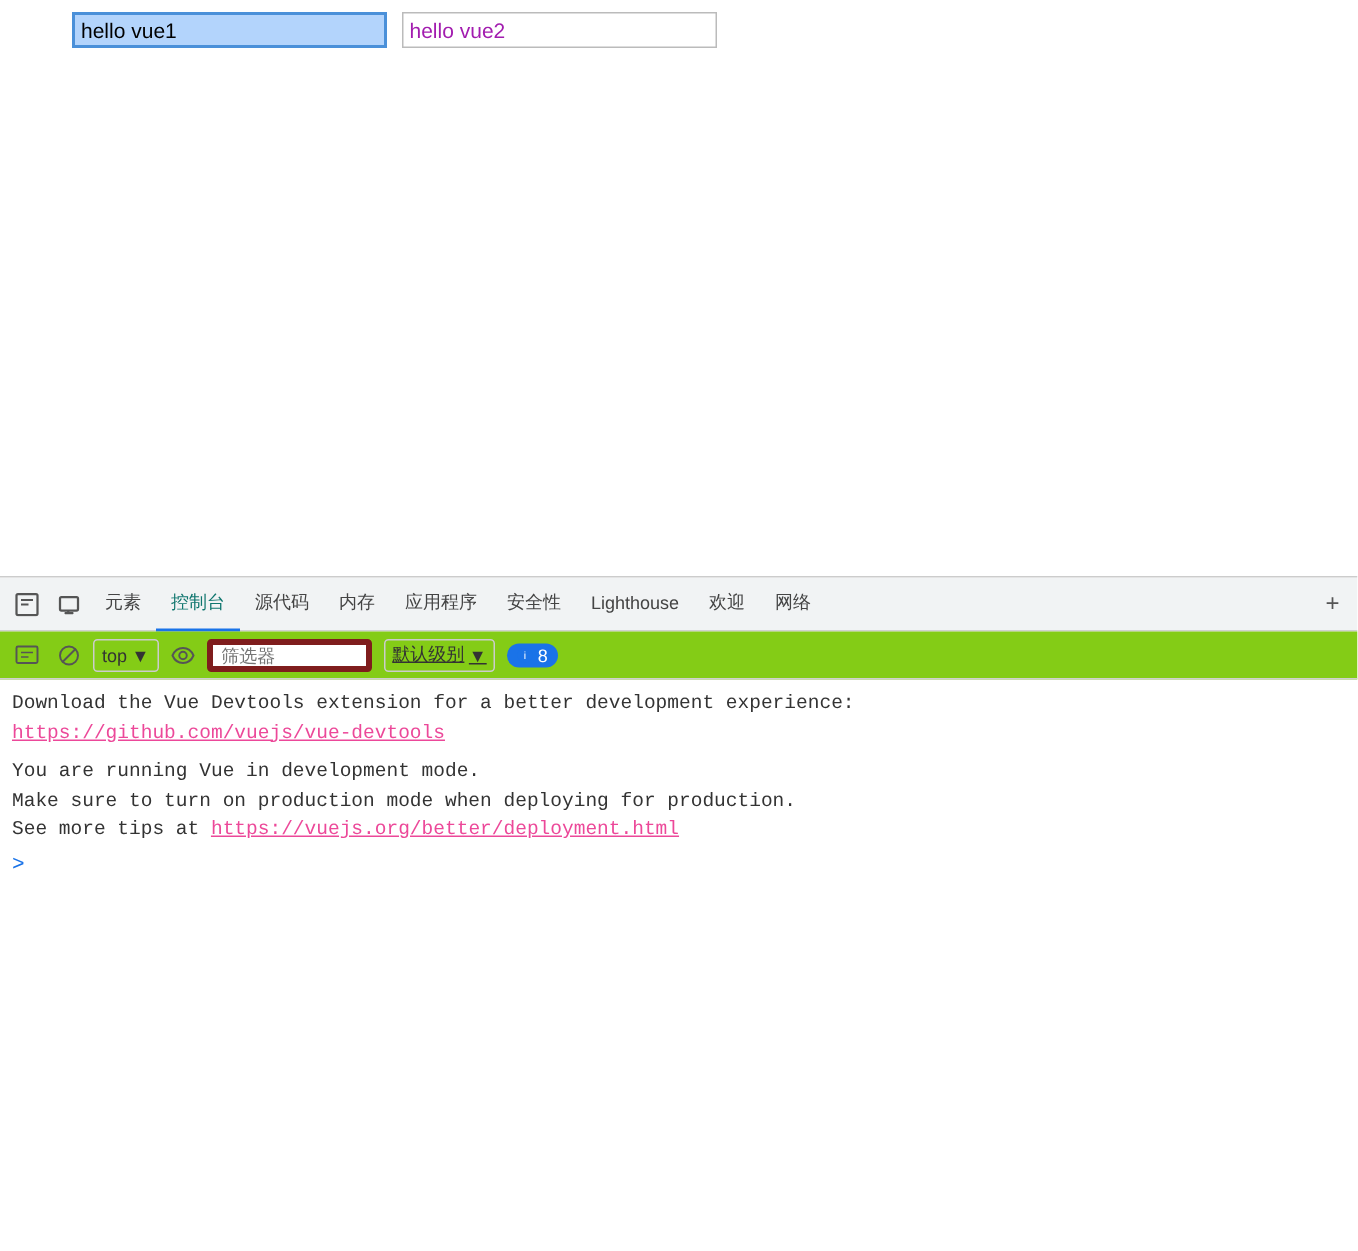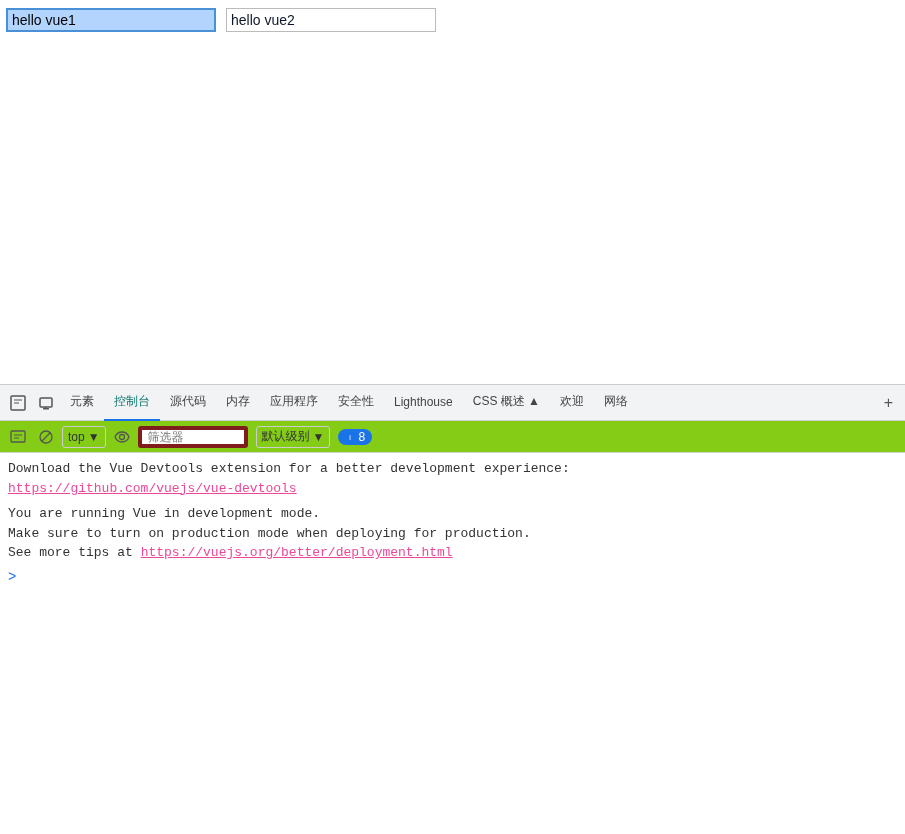--- a/index.html
+++ b/index.html
@@ -30,26 +30,27 @@
       gap: 10px;
     }
 
     .input-box {
       border: 2px solid #4a90d9;
       outline: none;
       padding: 2px 4px;
       font-size: 14px;
       width: 210px;
       background: #fff;
-      color: #0f172a;
+      color: #a21caf;
     }
 
     .input-box.selected {
       background: #b3d4fc;
       color: #000;
+      margin-left: 42px;
     }
 
     .input-box.plain {
       border: 1px solid #bbb;
       background: #fff;
     }
 
     
     .devtools-tabs {
       display: flex;
@@ -154,20 +155,21 @@
       align-items: center;
       border: 1px solid #ccc;
       border-radius: 3px;
       padding: 1px 5px;
       font-size: 12px;
       cursor: pointer;
       color: #333;
       gap: 3px;
       height: 22px;
       margin-left: 4px;
+      text-decoration: underline;
     }
 
     .message-badge {
       background: #1a73e8;
       color: #fff;
       border-radius: 10px;
       padding: 1px 7px;
       font-size: 12px;
       display: flex;
       align-items: center;
@@ -249,23 +251,20 @@
     <div class="tab-item">
       <span>应用程序</span>
     </div>
     <div class="tab-item">
       <span>安全性</span>
     </div>
     <div class="tab-item">
       <span>Lighthouse</span>
     </div>
     <div class="tab-item">
-      <span>CSS 概述 ▲</span>
-    </div>
-    <div class="tab-item">
       <span>欢迎</span>
     </div>
     <div class="tab-item">
       <span>网络</span>
     </div>
     <div class="tab-plus">+</div>
   </div>
 
   <div class="console-toolbar">
 

